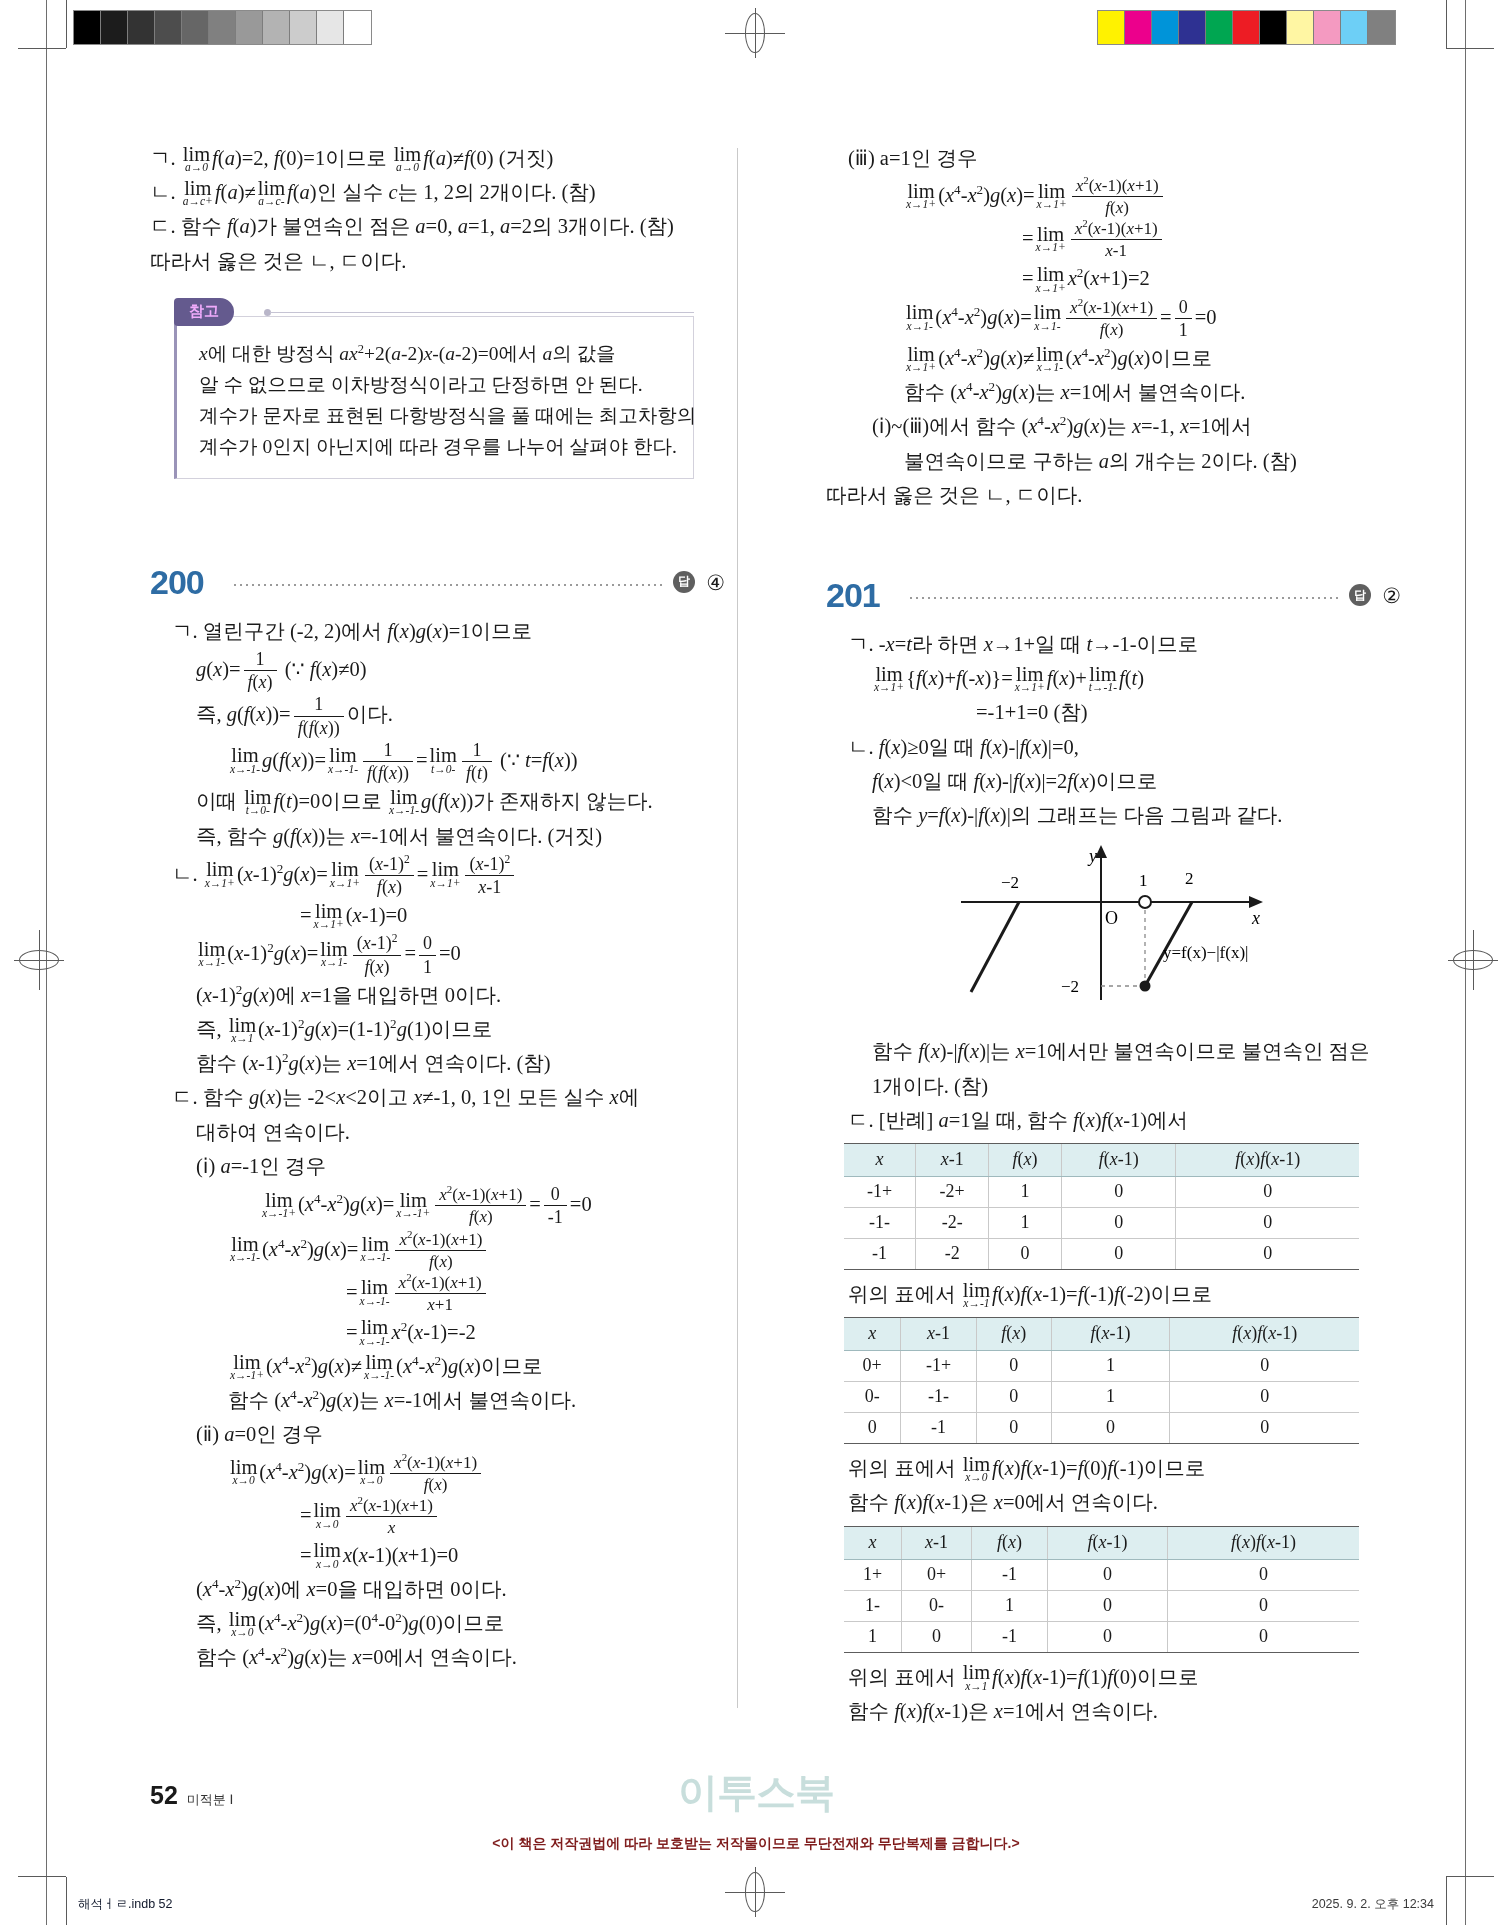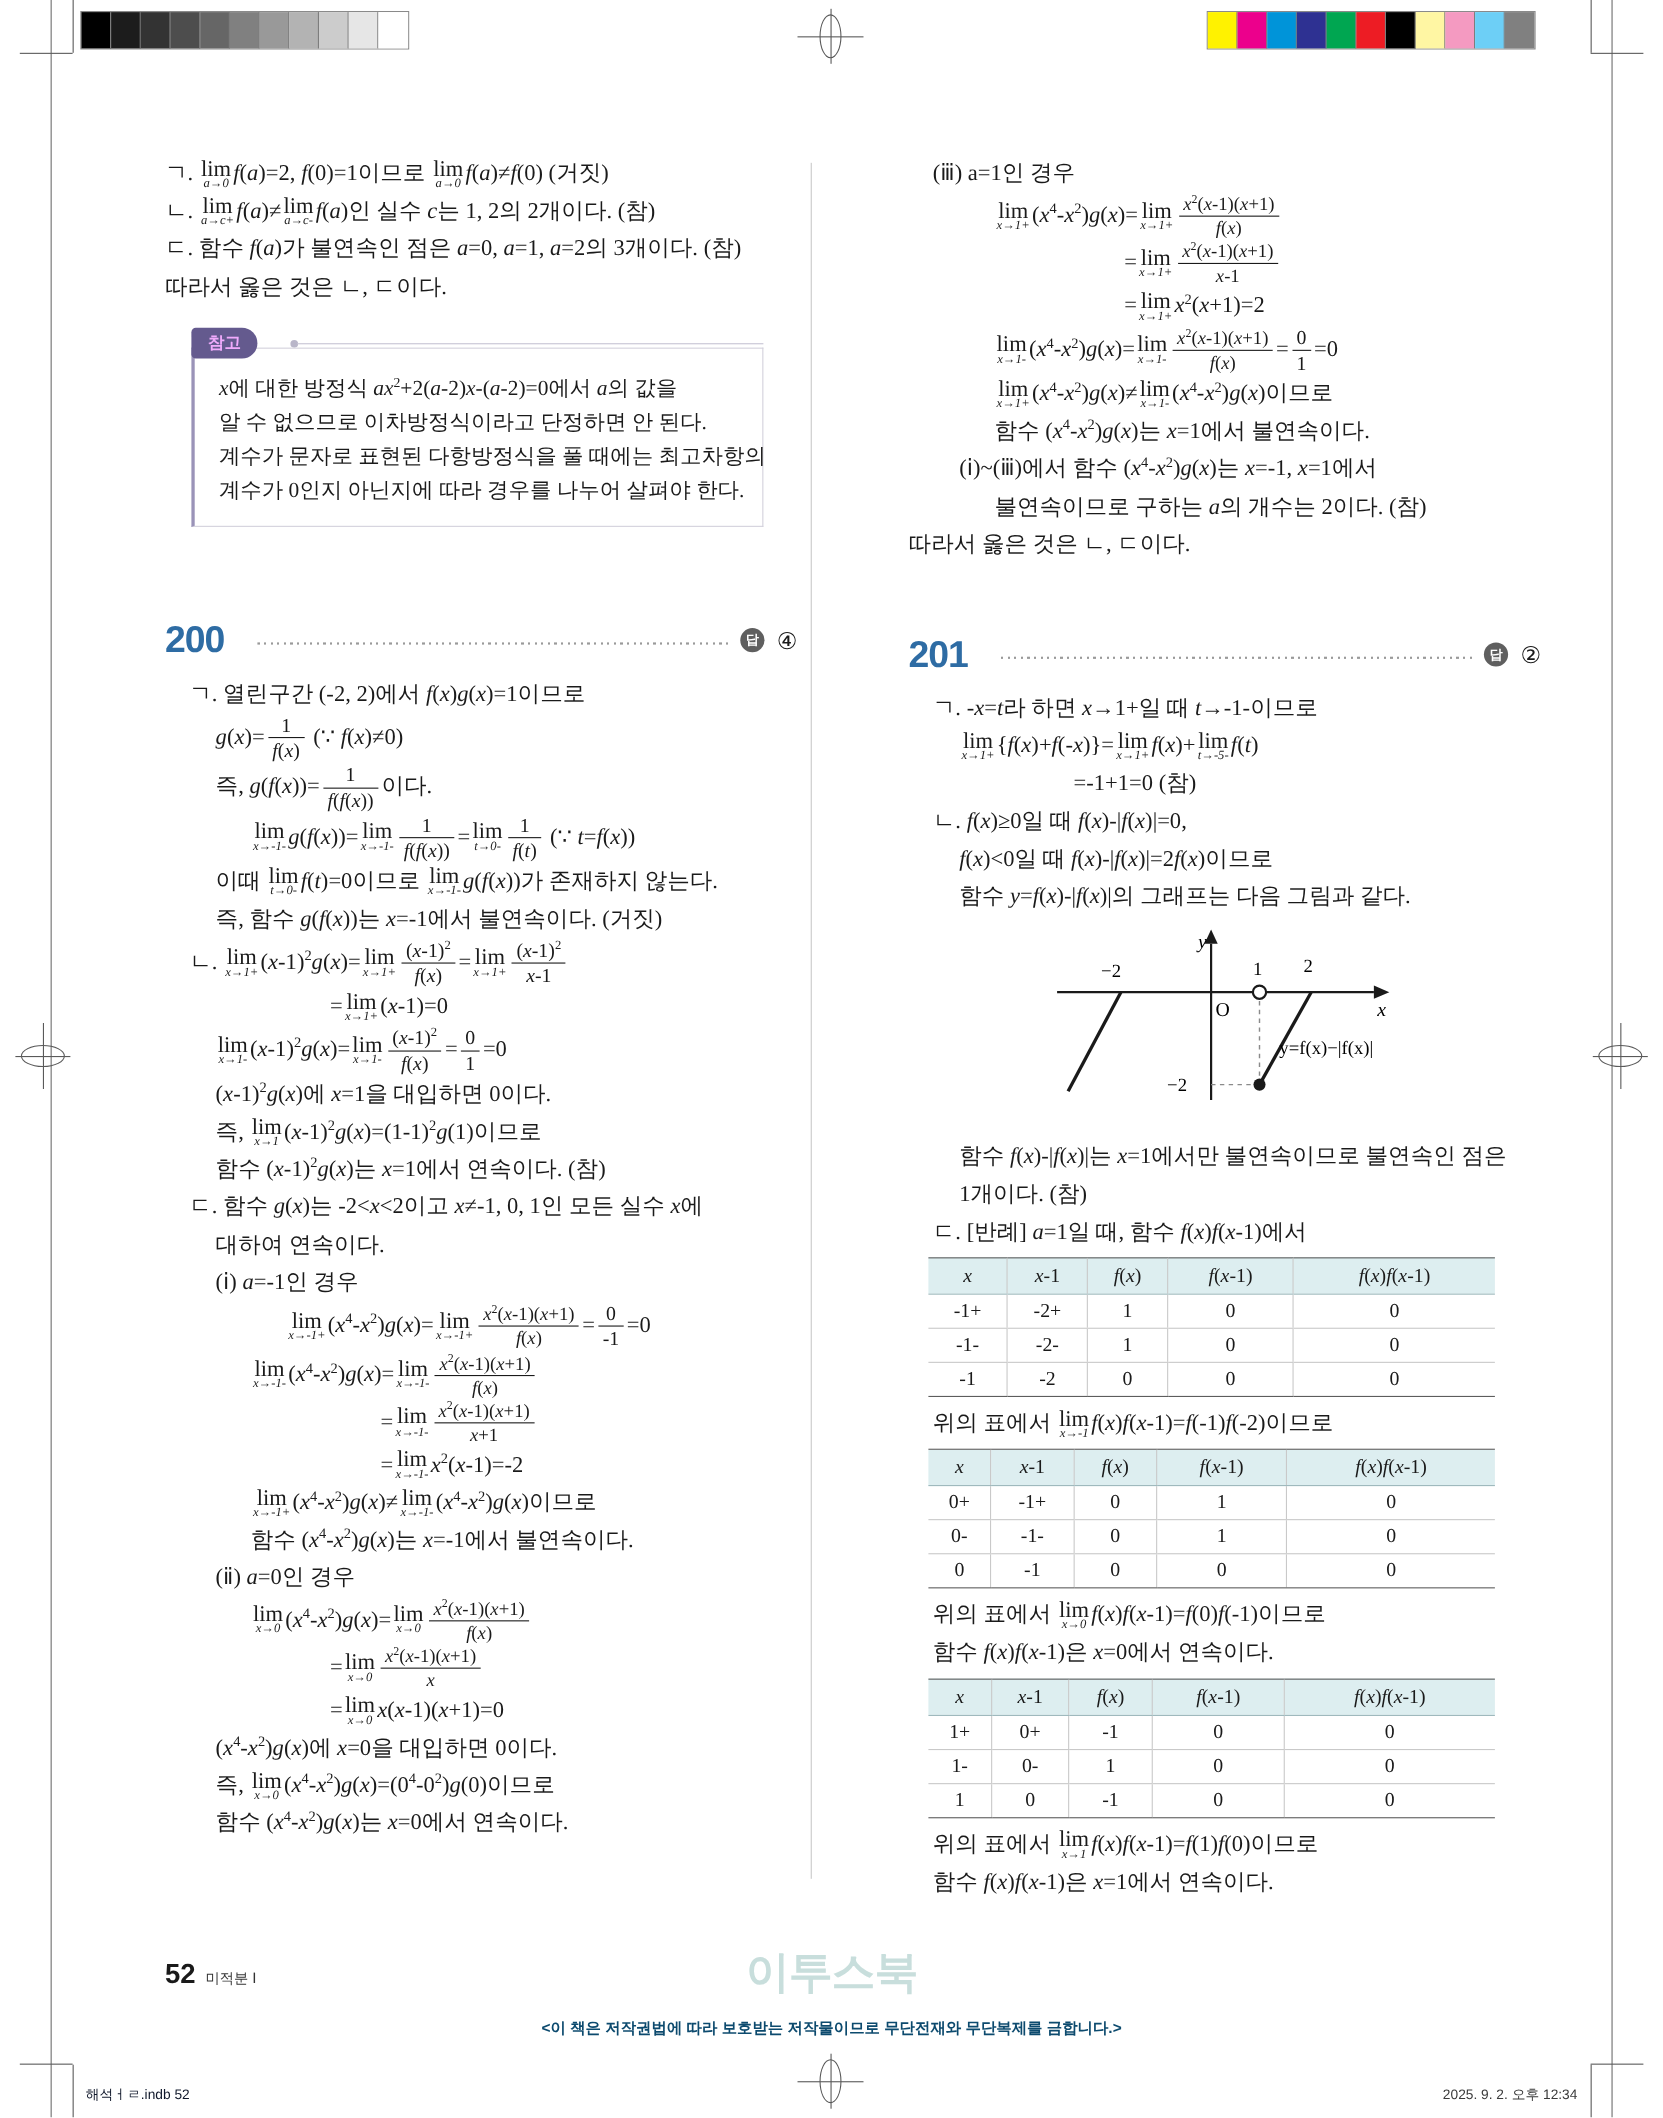--- a/index.html
+++ b/index.html
@@ -117,21 +117,21 @@
   .pg-num { font-family:"Liberation Sans", sans-serif; font-weight:bold; font-size:25px; }
   .pg-sub { font-family:"Liberation Sans", sans-serif; font-size:13px; color:#333;text-align:center; }
 
   .watermark {
     position:absolute; left:0; right:0; bottom:105px; text-align:center;
     font-family:"Liberation Sans", sans-serif; font-weight:bold;
     font-size:40px; color:#bfd9d6; letter-spacing:-1px; opacity:.85;
   }
   .copyright {
     position:absolute; left:0; right:0; bottom:72px; text-align:center;
-    font-family:"Liberation Sans", sans-serif; font-weight:bold; font-size:14px; color:#0c4a6e;
+    font-family:"Liberation Sans", sans-serif; font-weight:bold; font-size:14px; color:#7f1d1d;
   }
   .slug-left {
     position:absolute; left:78px; bottom:12px;
     font-family:"Liberation Sans", sans-serif; font-size:12.5px; color:#0f172a;
   }
   .slug-right {
     position:absolute; right:78px; bottom:12px;
     font-family:"Liberation Sans", sans-serif; font-size:12.5px; color:#3a3a3a;
   }
 </style>
@@ -374,21 +374,21 @@
       <span class="prob-num">201</span>
       <span class="prob-dots"></span>
       <span class="ans-badge">답</span>
       <span class="ans-val">②</span>
     </div>
 
     <div class="ln ind1">
       ㄱ. -<i>x</i>=<i>t</i>라 하면 <i>x</i>→1+일 때 <i>t</i>→-1-이므로
     </div>
     <div class="ln ind2">
-      <span class="lim"><span class="op">lim</span><span class="sub">x→1+</span></span>{<i>f</i>(<i>x</i>)+<i>f</i>(-<i>x</i>)}=<span class="lim"><span class="op">lim</span><span class="sub">x→1+</span></span><i>f</i>(<i>x</i>)+<span class="lim"><span class="op">lim</span><span class="sub">t→-5-</span></span><i>f</i>(<i>t</i>)
+      <span class="lim"><span class="op">lim</span><span class="sub">x→1+</span></span>{<i>f</i>(<i>x</i>)+<i>f</i>(-<i>x</i>)}=<span class="lim"><span class="op">lim</span><span class="sub">x→1+</span></span><i>f</i>(<i>x</i>)+<span class="lim"><span class="op">lim</span><span class="sub">t→-1-</span></span><i>f</i>(<i>t</i>)
     </div>
     <div class="ln ind5">
       =-1+1=0 (참)
     </div>
     <div class="ln ind1">
       ㄴ. <i>f</i>(<i>x</i>)≥0일 때 <i>f</i>(<i>x</i>)-|<i>f</i>(<i>x</i>)|=0,
     </div>
     <div class="ln ind2">
       <i>f</i>(<i>x</i>)&lt;0일 때 <i>f</i>(<i>x</i>)-|<i>f</i>(<i>x</i>)|=2<i>f</i>(<i>x</i>)이므로
     </div>

